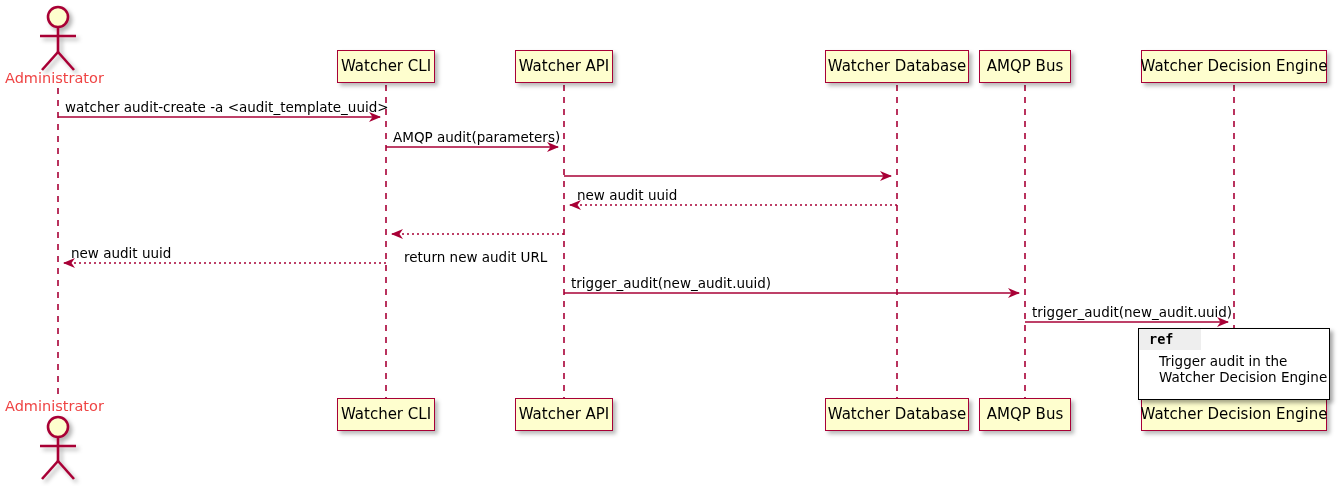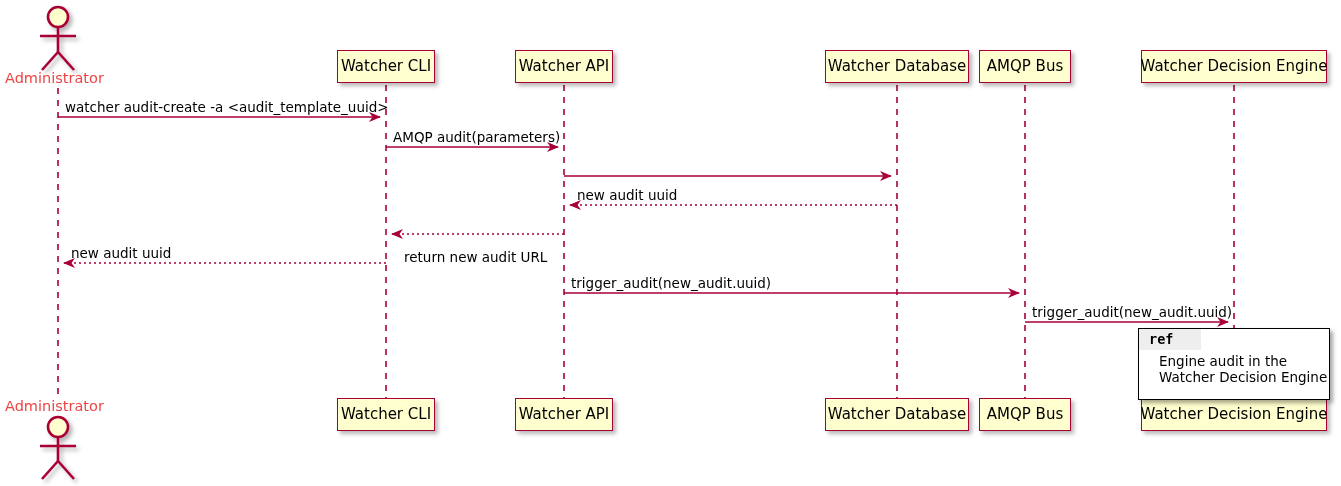--- a/index.html
+++ b/index.html
@@ -176,17 +176,17 @@
   <div class="msg-label" style="left:393px; top:131px;">AMQP audit(parameters)</div>
   <div class="msg-label" style="left:577px; top:189px;">new audit uuid</div>
   <div class="msg-label" style="left:404px; top:234px;margin-top:17px;">return new audit URL</div>
   <div class="msg-label" style="left:71px; top:247px;">new audit uuid</div>
   <div class="msg-label" style="left:571px; top:277px;">trigger_audit(new_audit.uuid)</div>
   <div class="msg-label" style="left:1032px; top:306px;">trigger_audit(new_audit.uuid)</div>
 
   <div class="refbox" style="left:1138px; top:328px; width:192px; height:72px;">
     <div class="ref-tab" style="width:62px;"></div>
     <div class="ref-tab-label">ref</div>
-    <div class="ref-line" style="left:20px; top:26px;">Engine audit in the</div>
+    <div class="ref-line" style="left:20px; top:26px;">Trigger audit in the</div>
     <div class="ref-line" style="left:20px; top:42px;">Watcher Decision Engine</div>
   </div>
 
 </div>
 
 </body></html>

